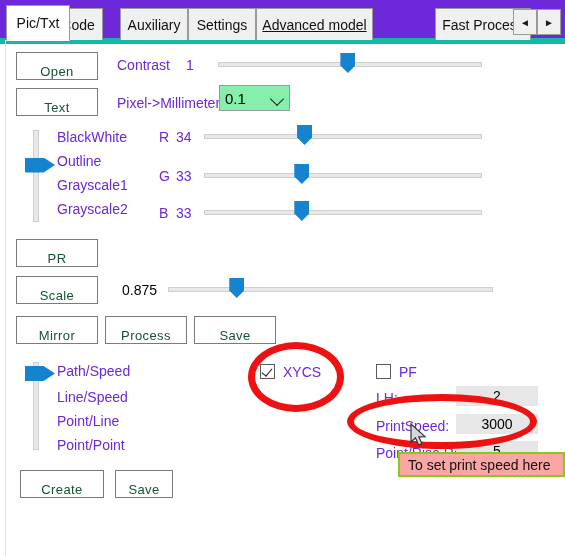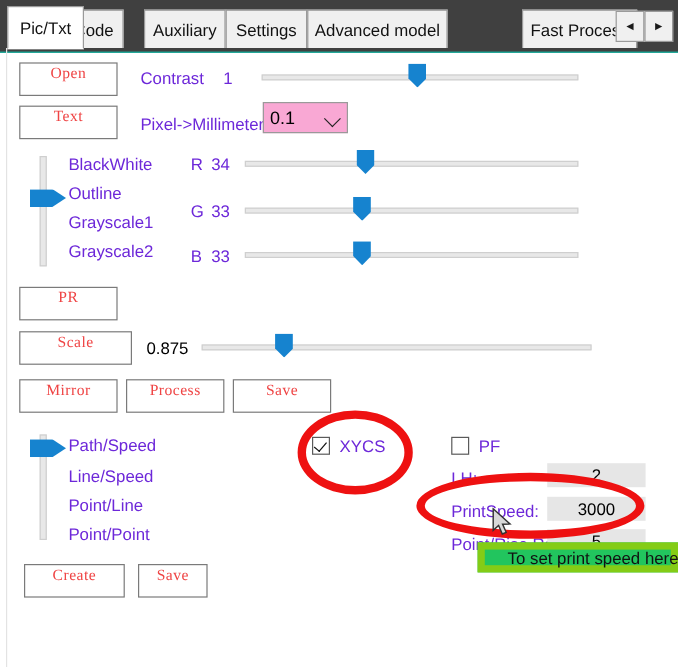--- a/index.html
+++ b/index.html
@@ -15,22 +15,22 @@
     color: #000000;
     overflow: hidden;
     position: relative;
   }
 
   
   #tabstrip {
     position: absolute;
     left: 0; top: 0;
     width: 565px; height: 44px;
-    background: #404040;
-    border-bottom: 1px solid #14b8a6;
+    background: #6d28d9;
+    border-bottom: 6px solid #14b8a6;
     box-sizing: border-box;
   }
   .tab {
     position: absolute;
     top: 8px;
     height: 32px;
     box-sizing: border-box;
     background: #f0f0f0;
     border: 1px solid #9a9a9a;
     border-bottom: none;
@@ -70,25 +70,25 @@
     font-size: 10px;
     color: #1a1a1a;
   }
 
   
   .btn {
     position: absolute;
     box-sizing: border-box;
     background: #ffffff;
     border: 1px solid #7a7a7a;
-    font-family: Liberation Serif, serif;
+    font-family: Liberation Sans, sans-serif;
     font-size: 13px;
-    color: #ef4444;
-    display: flex;
-    align-items: flex-start;
+    color: #14532d;
+    display: flex;
+    align-items: flex-end;
     justify-content: center;
     letter-spacing: 0.4px;
   }
 
   
   .lbl {
     position: absolute;
     font-family: "Liberation Sans", sans-serif;
     font-size: 14px;
     color: #6d28d9;
@@ -141,21 +141,21 @@
     height: 15px;
     margin-top: -7px;
     background: #1683cf;
     clip-path: polygon(0% 0%, 62% 0%, 100% 50%, 62% 100%, 0% 100%);
   }
 
   
   #pxmm-combo {
     position: absolute;
     box-sizing: border-box;
-    background: #f9a8d4;
+    background: #86efac;
     border: 1px solid #9a9a9a;
   }
   #pxmm-combo .cv {
     position: absolute;
     left: 5px; top: 4px;
     font-size: 15px;
     color: #000;
   }
   #pxmm-combo .caret {
     position: absolute;
@@ -193,27 +193,27 @@
     color: #000;
     display: flex;
     align-items: center;
     justify-content: center;
   }
 
   
   #tooltip {
     position: absolute;
     box-sizing: border-box;
-    background: #22c55e;
-    border: 6px solid #84cc16;
+    background: #fca5a5;
+    border: 2px solid #84cc16;
     font-size: 14px;
     color: #111;
     display: flex;
     align-items: center;
-    padding-left: 19px;
+    padding-left: 8px;
     white-space: nowrap;
     z-index: 30;
   }
 
   
   .redring {
     position: absolute;
     border: 7px solid #ee1111;
     border-radius: 50%;
     box-sizing: border-box;
@@ -245,21 +245,21 @@
   </div>
   <div class="tab" style="left:53px; width:50px;">
     <span>Code</span>
   </div>
   <div class="tab" style="left:120px; width:68px;">
     <span>Auxiliary</span>
   </div>
   <div class="tab" style="left:188px; width:68px;">
     <span>Settings</span>
   </div>
-  <div class="tab" style="left:256px; width:117px;">
+  <div class="tab" style="left:256px; width:117px;text-decoration:underline;">
     <span>Advanced model</span>
   </div>
   <div class="tab" style="left:435px; width:96px;">
     <span>Fast Process</span>
   </div>
 
   <div id="tabspin">
     <div class="spin-btn">
       <span>◄</span>
     </div>
@@ -318,21 +318,21 @@
 <div class="lbl" style="left:176px; top:206px;">33</div>
 <div class="hslider" style="left:204px; top:203px; width:278px;">
   <div class="track"></div>
   <div class="thumb" id="b-thumb" style="left: 35%;"></div>
 </div>
 
 <div class="btn" style="left:16px; top:239px; width:82px; height:28px;">
   <span>PR</span>
 </div>
 
-<div class="btn" style="left:16px; top:276px; width:94px; height:28px;">
+<div class="btn" style="left:16px; top:276px; width:82px; height:28px;">
   <span>Scale</span>
 </div>
 <div class="lbl" style="left:122px; top:283px; color:#000;">0.875</div>
 <div class="hslider" style="left:168px; top:280px; width:325px;">
   <div class="track"></div>
   <div class="thumb" id="scale-thumb" style="left: 21%;"></div>
 </div>
 
 <div class="btn" style="left:16px; top:316px; width:82px; height:28px;">
   <span>Mirror</span>

